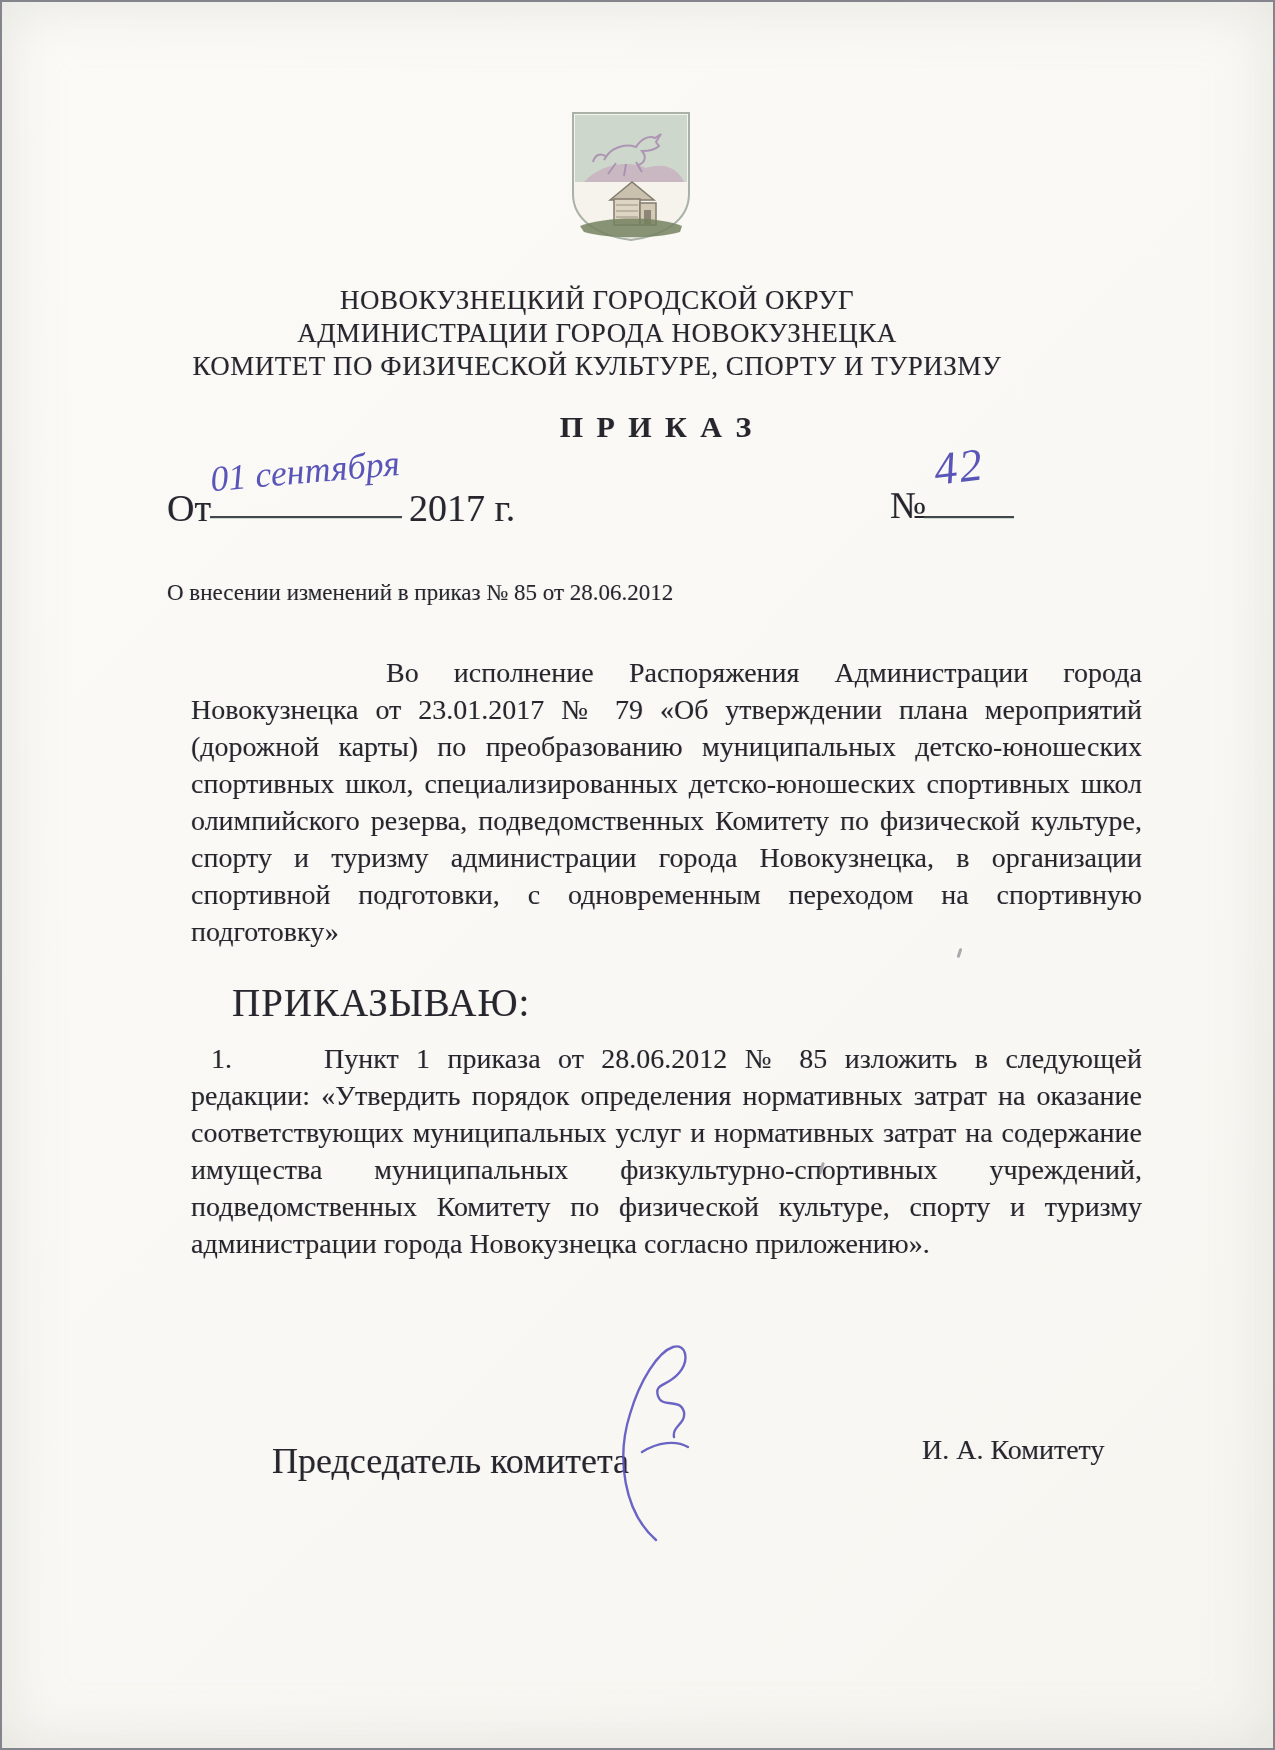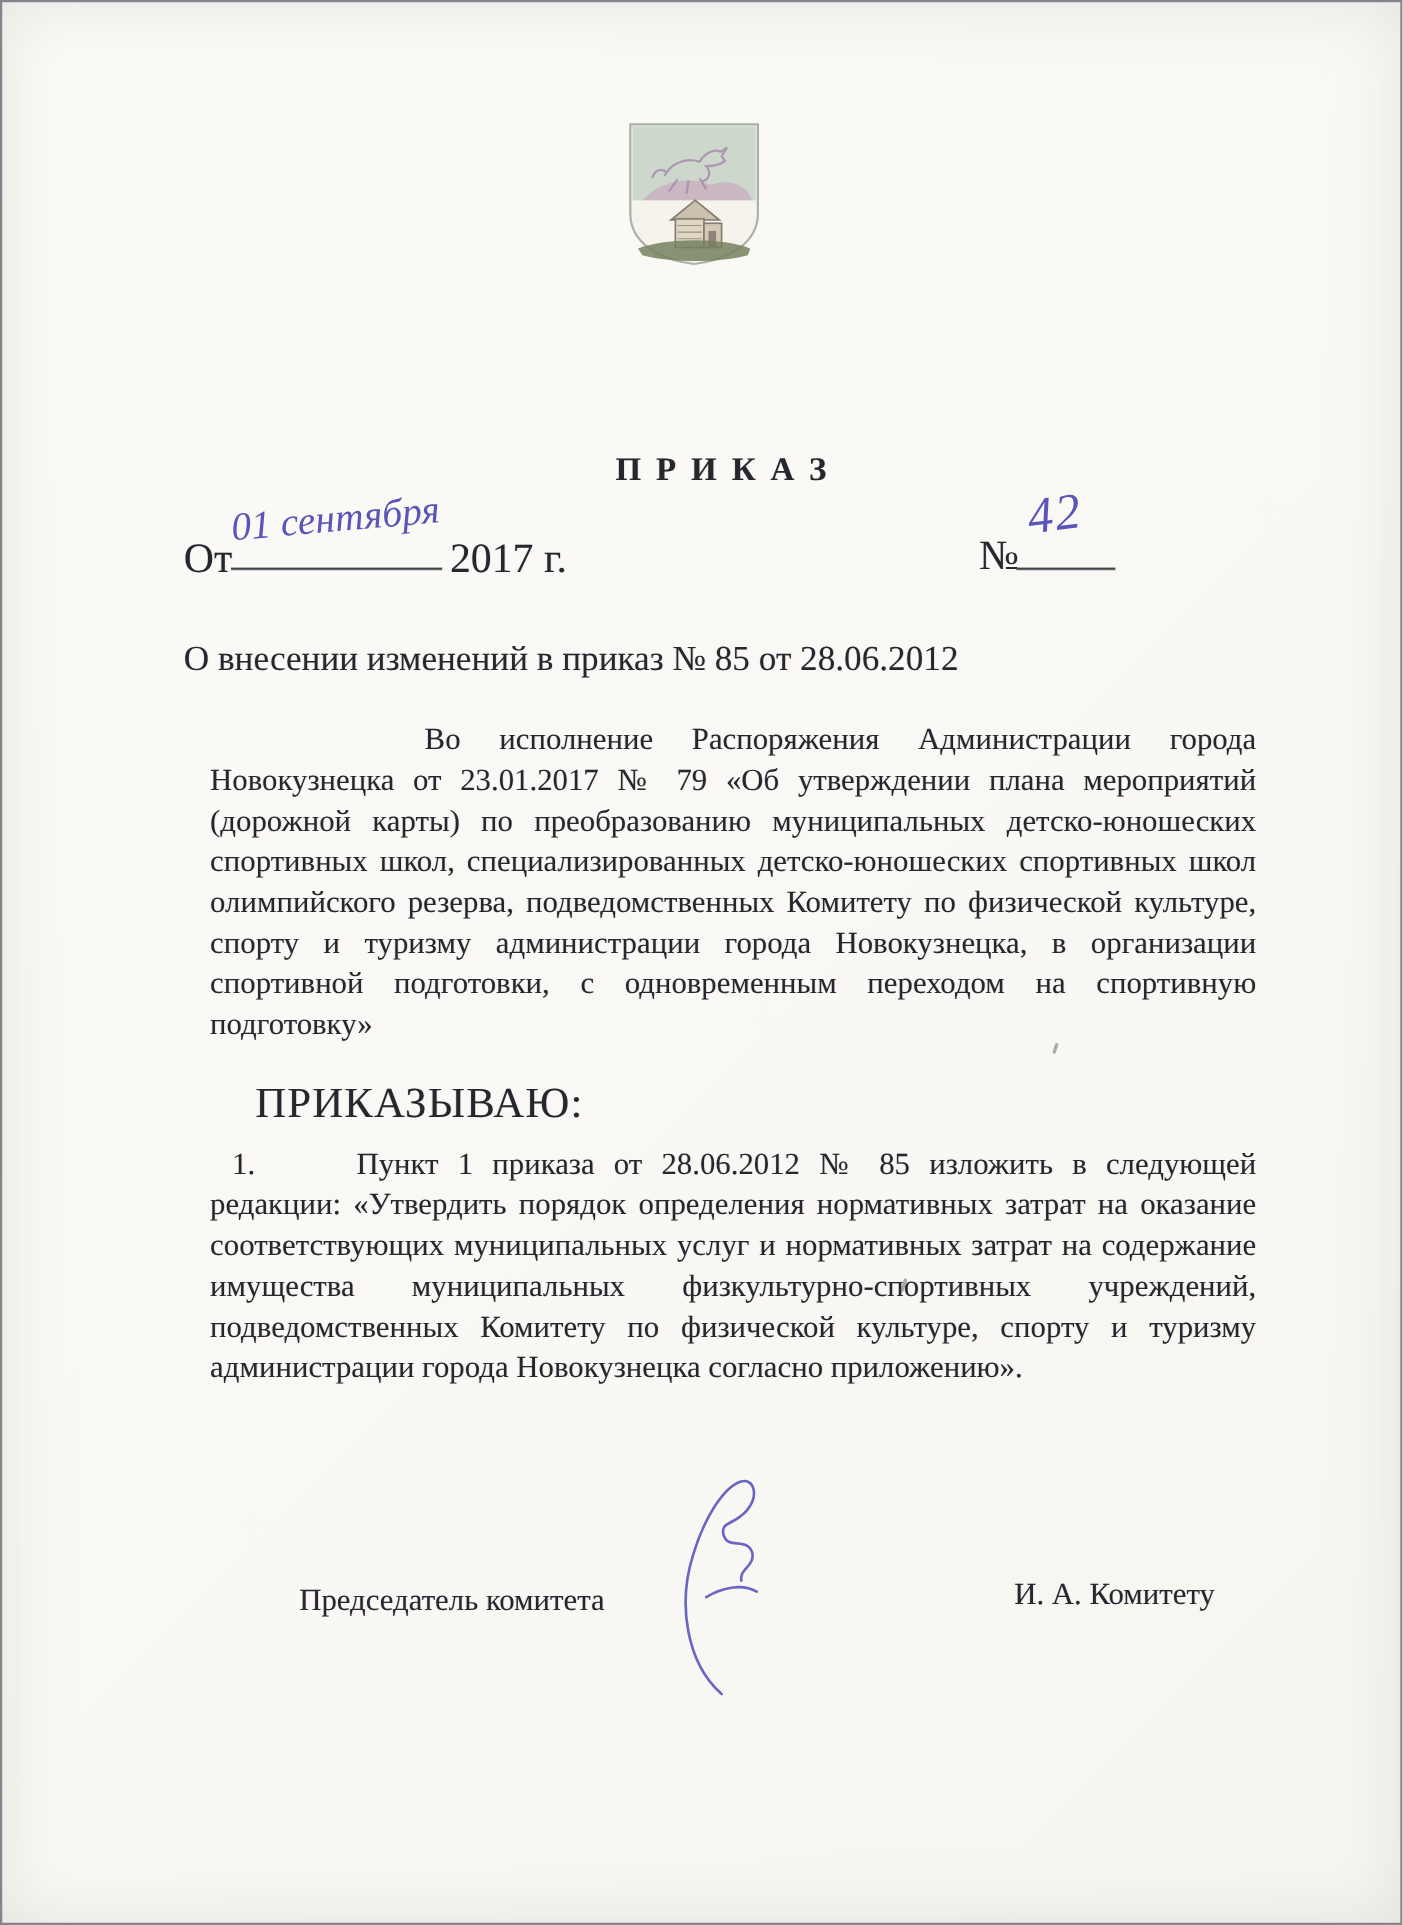--- a/index.html
+++ b/index.html
@@ -51,35 +51,35 @@
   .handwriting {
     position: absolute;
     font-style: italic;
     color: #5a55b8;
     text-shadow: none;
     font-family: "Liberation Serif", "DejaVu Serif", serif;
     white-space: nowrap;
   }
   .hw-date { left: 208px; top: 448px; font-size: 36px; transform: rotate(-5deg); letter-spacing: 0px; }
   .hw-num  { left: 932px; top: 438px; font-size: 46px; transform: rotate(-7deg); letter-spacing: 2px; }
-  .subject { left: 165px; top: 578px; font-size: 32px; }
+  .subject { left: 165px; top: 578px; font-size: 23px; }
   .bodytext {
     position: absolute;
     left: 165px;
     width: 975px;
     font-size: 28px;
     line-height: 37px;
     text-align: justify;
   }
   .bodytext p { text-shadow: 0.7px 0 0 rgba(185, 60, 160, 0.14), -0.7px 0 0 rgba(30, 140, 90, 0.14); margin-left: 24px; }
   .p-indent { text-indent: 195px; }
   .resolution { left: 230px; top: 978px; font-size: 39px; letter-spacing: 1px; }
   .item { text-indent: 20px; }
   .item .item-num { margin-right: 92px; }
-  .sig-title { left: 270px; top: 1438px; font-size: 28px; }
+  .sig-title { left: 270px; top: 1438px; font-size: 36px; }
   .sig-name  { left: 920px; top: 1432px; font-size: 28px; }
   .emblem-box { position: absolute; left: 564px; top: 106px; width: 130px; height: 136px; }
   .signature-box { position: absolute; left: 576px; top: 1328px; width: 165px; height: 215px; }
   .ink-mark {
     position: absolute;
     width: 3px; height: 13px;
     background: #6a6a74;
     border-radius: 2px;
     opacity: 0.55;
     transform: rotate(18deg);
@@ -112,20 +112,25 @@
         <rect x="48" y="91" width="26" height="26" fill="#ded5c2" stroke="#837c6e" stroke-width="1.5"></rect>
         <rect x="74" y="95" width="16" height="22" fill="#d3c9b5" stroke="#837c6e" stroke-width="1.5"></rect>
         <path d="M50,97 H72 M50,103 H72 M50,109 H72" stroke="#9a9284" stroke-width="1"></path>
         <rect x="78" y="102" width="7" height="15" fill="#8d8577"></rect>
       </g>
 
       <path d="M14,118 C40,108 92,108 116,118 L114,124 C90,131 42,131 18,124 Z" fill="#74815f" opacity="0.85"></path>
     </svg>
   </div>
 
+  <div class="header-block">
+    <div>НОВОКУЗНЕЦКИЙ ГОРОДСКОЙ ОКРУГ</div>
+    <div>АДМИНИСТРАЦИИ  ГОРОДА  НОВОКУЗНЕЦКА</div>
+    <div>КОМИТЕТ ПО ФИЗИЧЕСКОЙ КУЛЬТУРЕ, СПОРТУ И ТУРИЗМУ</div>
+  </div>
 
   <div class="doc-title">П Р И К А З</div>
 
   <span class="txt dateline-text" style="left:165px; top:484px;">От</span>
   <div class="underline-rule" style="left:208px; top:514px; width:192px;"></div>
   <span class="handwriting hw-date">01 сентября</span>
   <span class="txt dateline-text" style="left:407px; top:484px;">2017 г.</span>
 
   <span class="txt dateline-text" style="left:888px; top:481px;">№</span>
   <div class="underline-rule" style="left:922px; top:514px; width:90px;"></div>

